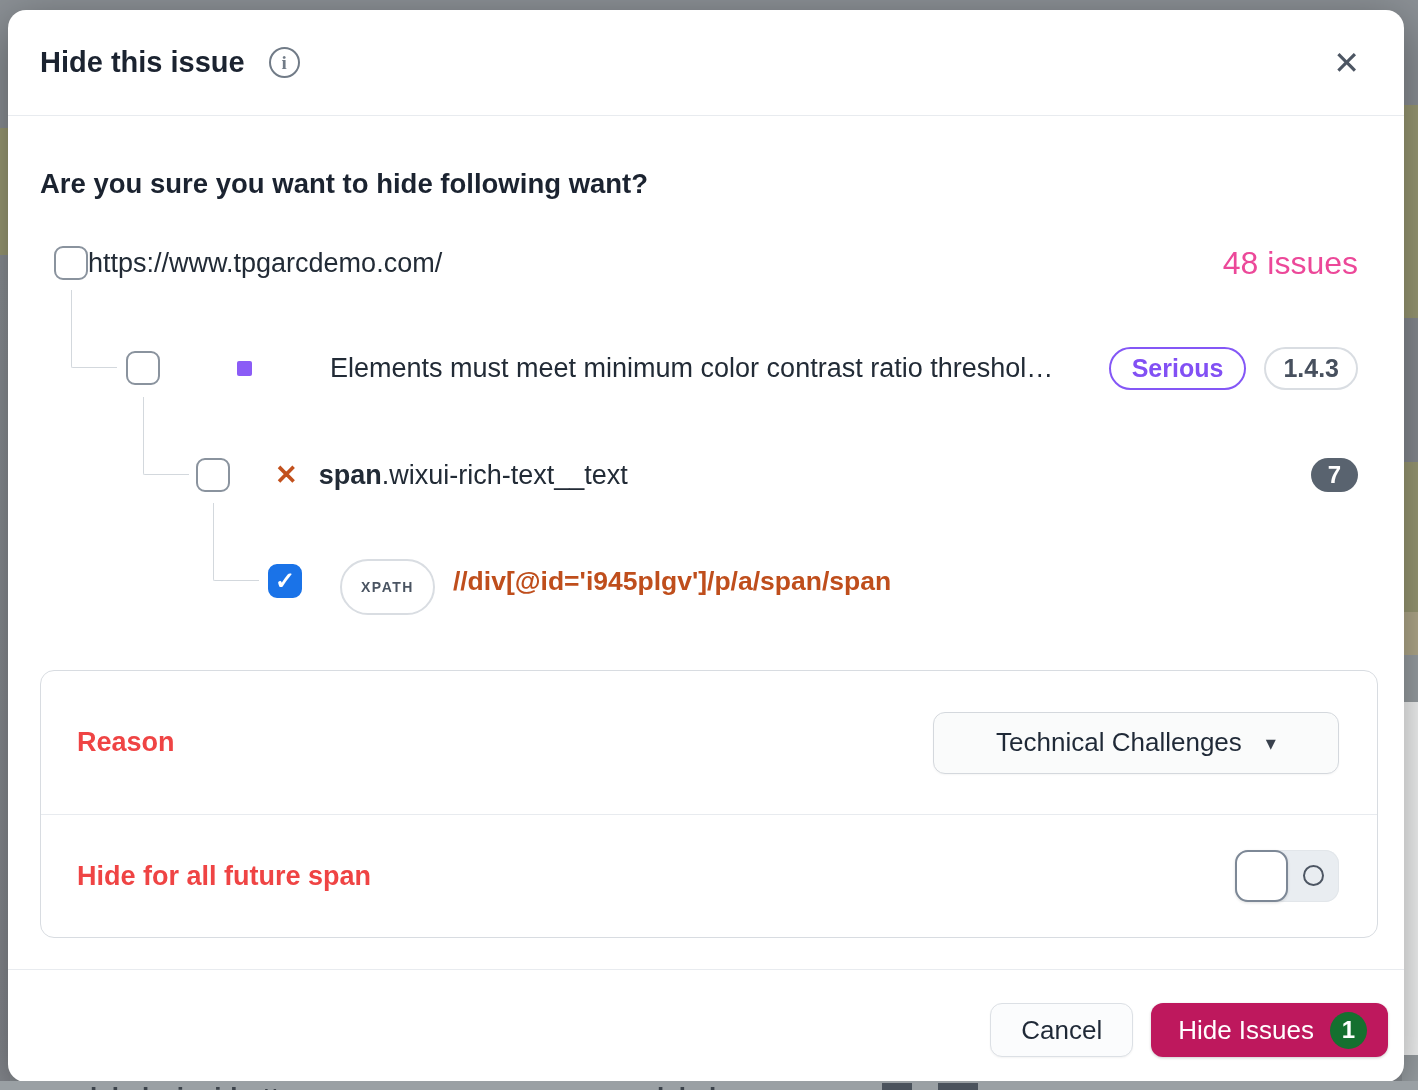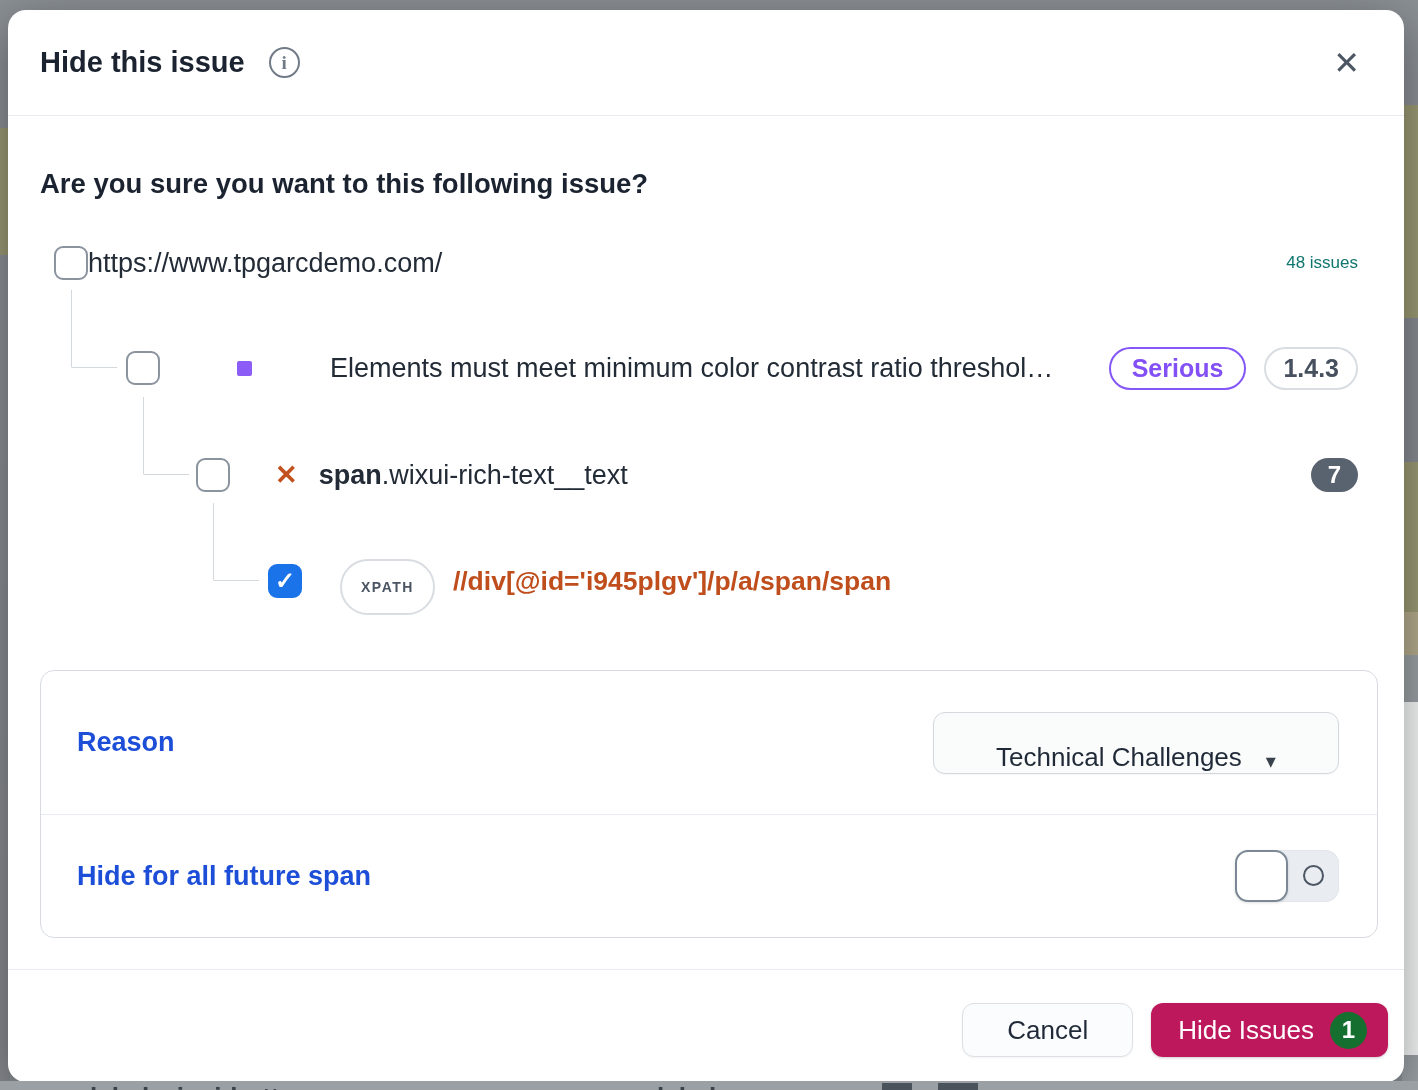--- a/index.html
+++ b/index.html
@@ -100,21 +100,21 @@
     border: 2px solid #8a939e; background: #fff; flex: 0 0 auto;
     cursor: pointer;
   }
   .checkbox.checked {
     background: #1a73e8; border-color: #1a73e8;
     display: flex; align-items: center; justify-content: center;
     color: #fff; font-size: 24px; font-weight: bold;
   }
 
   .site-url { font-size: 27px; color: #222b36; }
-  .site-count { margin-left: auto; font-size: 17px; color: #0f766e; }
+  .site-count { margin-left: auto; font-size: 32px; color: #ec4899; }
 
   .impact-square {
     margin-left: 37px; width: 15px; height: 15px; border-radius: 2px;
     background: #8b5cf6; flex: 0 0 auto;
   }
   .rule-title {
     margin-left: 38px; font-size: 27px; color: #222b36; white-space: nowrap;
     overflow: hidden; max-width: 840px;
   }
   .pill-group { margin-left: auto; display: flex; gap: 18px; align-items: center; }
@@ -155,26 +155,26 @@
   .form-box {
     margin: 60px 26px 0 32px;
     border: 1.5px solid #d8dce1; border-radius: 14px; overflow: hidden;
   }
   .form-row {
     display: flex; align-items: center;
     padding: 0 38px 0 36px;
   }
   .form-row.reason { height: 144px; border-bottom: 1px solid #e8ebef; }
   .form-row.future { height: 122px; }
-  .form-label { font-size: 27px; font-weight: bold; color: #1d4ed8; }
+  .form-label { font-size: 27px; font-weight: bold; color: #ef4444; }
 
   .dropdown {
     margin-left: auto; height: 62px; min-width: 406px;
     background: #fafbfb; border: 1.5px solid #d4d8dd; border-radius: 12px;
-    display: flex; align-items: flex-end; justify-content: center; gap: 24px;
+    display: flex; align-items: center; justify-content: center; gap: 24px;
     padding: 0 26px; cursor: pointer;
     font-family: "Liberation Sans", sans-serif;
     font-size: 26px; color: #1f2937;
     box-shadow: 0 1px 2px rgba(0,0,0,0.04);
   }
   .dropdown .caret { font-size: 20px; color: #39414d; }
 
   .toggle {
     margin-left: auto; position: relative; width: 104px; height: 52px;
     background: #e9edf1; border-radius: 14px; cursor: pointer;
@@ -197,21 +197,21 @@
     display: flex; align-items: center; justify-content: flex-end;
     gap: 18px; padding: 8px 16px 0 16px;
   }
   .btn {
     height: 54px; border-radius: 12px; cursor: pointer;
     font-family: "Liberation Sans", sans-serif; font-size: 26px;
     display: flex; align-items: center;
   }
   .btn-cancel {
     background: #fbfcfd; border: 1.5px solid #dce0e5; color: #1f2937;
-    padding: 0 44px; font-weight: 500;
+    padding: 0 30px; font-weight: 500;
     box-shadow: 0 1px 2px rgba(0,0,0,0.05);
   }
   .btn-hide {
     background: #be185d; border: none; color: #ffffff;
     padding: 0 21px 0 27px; font-weight: 500; gap: 16px;
     box-shadow: 0 1px 3px rgba(0,0,0,0.2);
   }
   .btn-hide .hide-count {
     width: 37px; height: 37px; border-radius: 50%; background: #15702f;
     display: flex; align-items: center; justify-content: center;
@@ -231,21 +231,21 @@
 </div>
 
 <div class="modal">
 
   <div class="modal-header">
     <span class="modal-title">Hide this issue</span>
     <span class="info-icon">i</span>
     <button class="close-btn">✕</button>
   </div>
 
-  <div class="question">Are you sure you want to this following issue?</div>
+  <div class="question">Are you sure you want to hide following want?</div>
 
   <div class="tree">
     <div class="connector conn-1"></div>
     <div class="connector conn-2"></div>
     <div class="connector conn-3"></div>
 
     <div class="tree-row row-site">
       <div class="checkbox"></div>
       <span class="site-url">https://www.tpgarcdemo.com/</span>
       <span class="site-count">48 issues</span>

